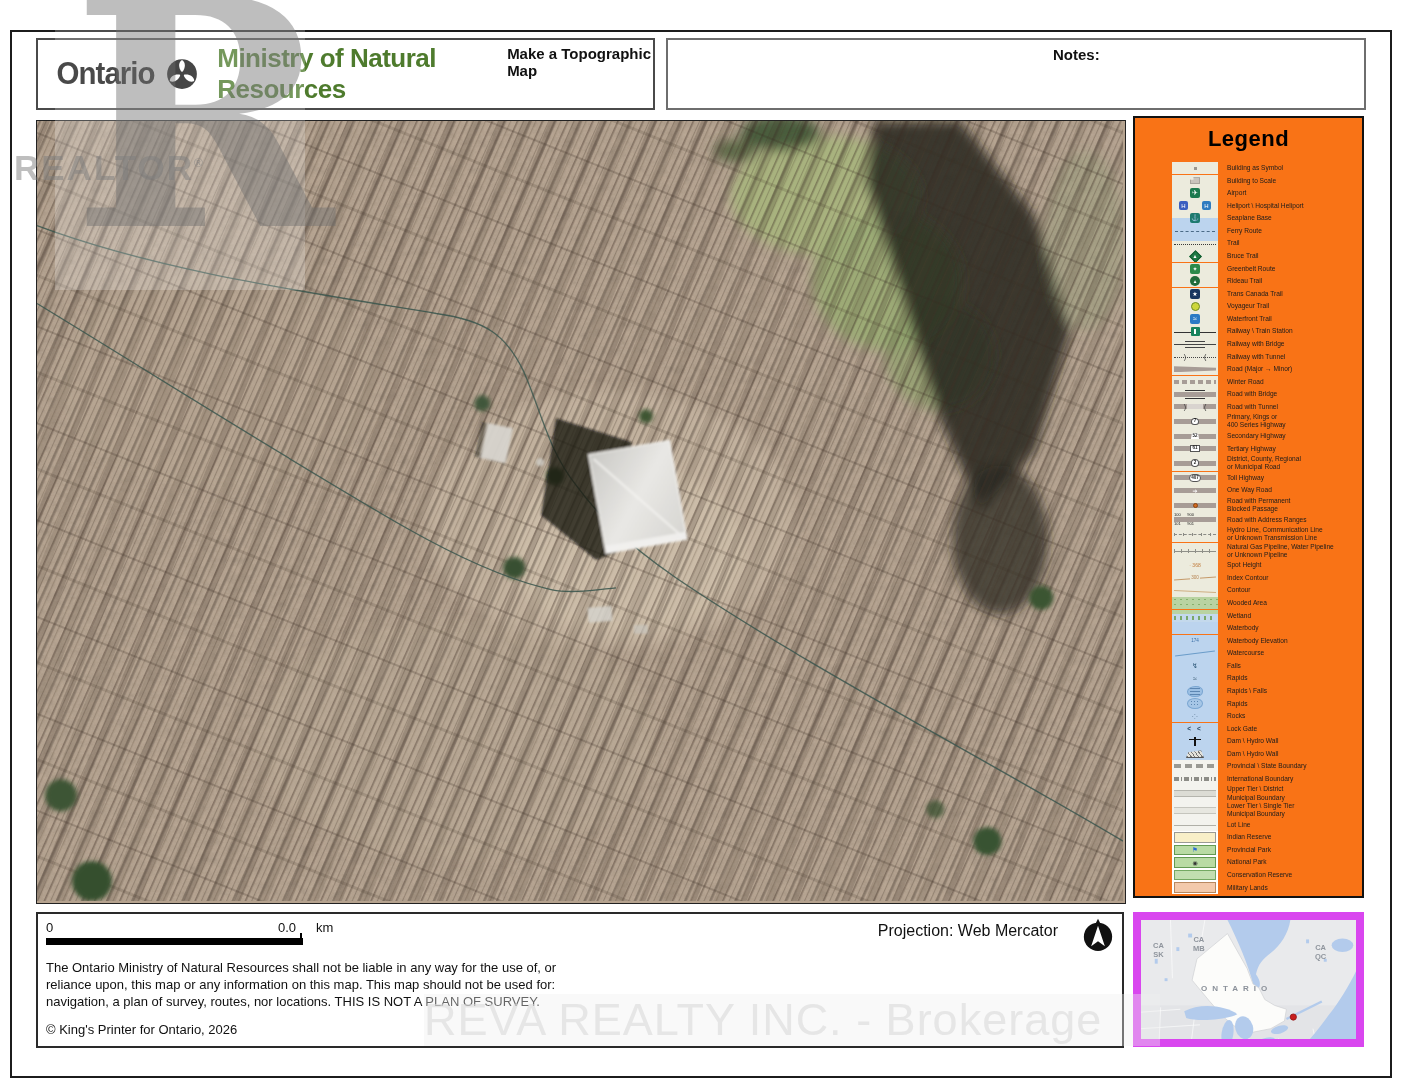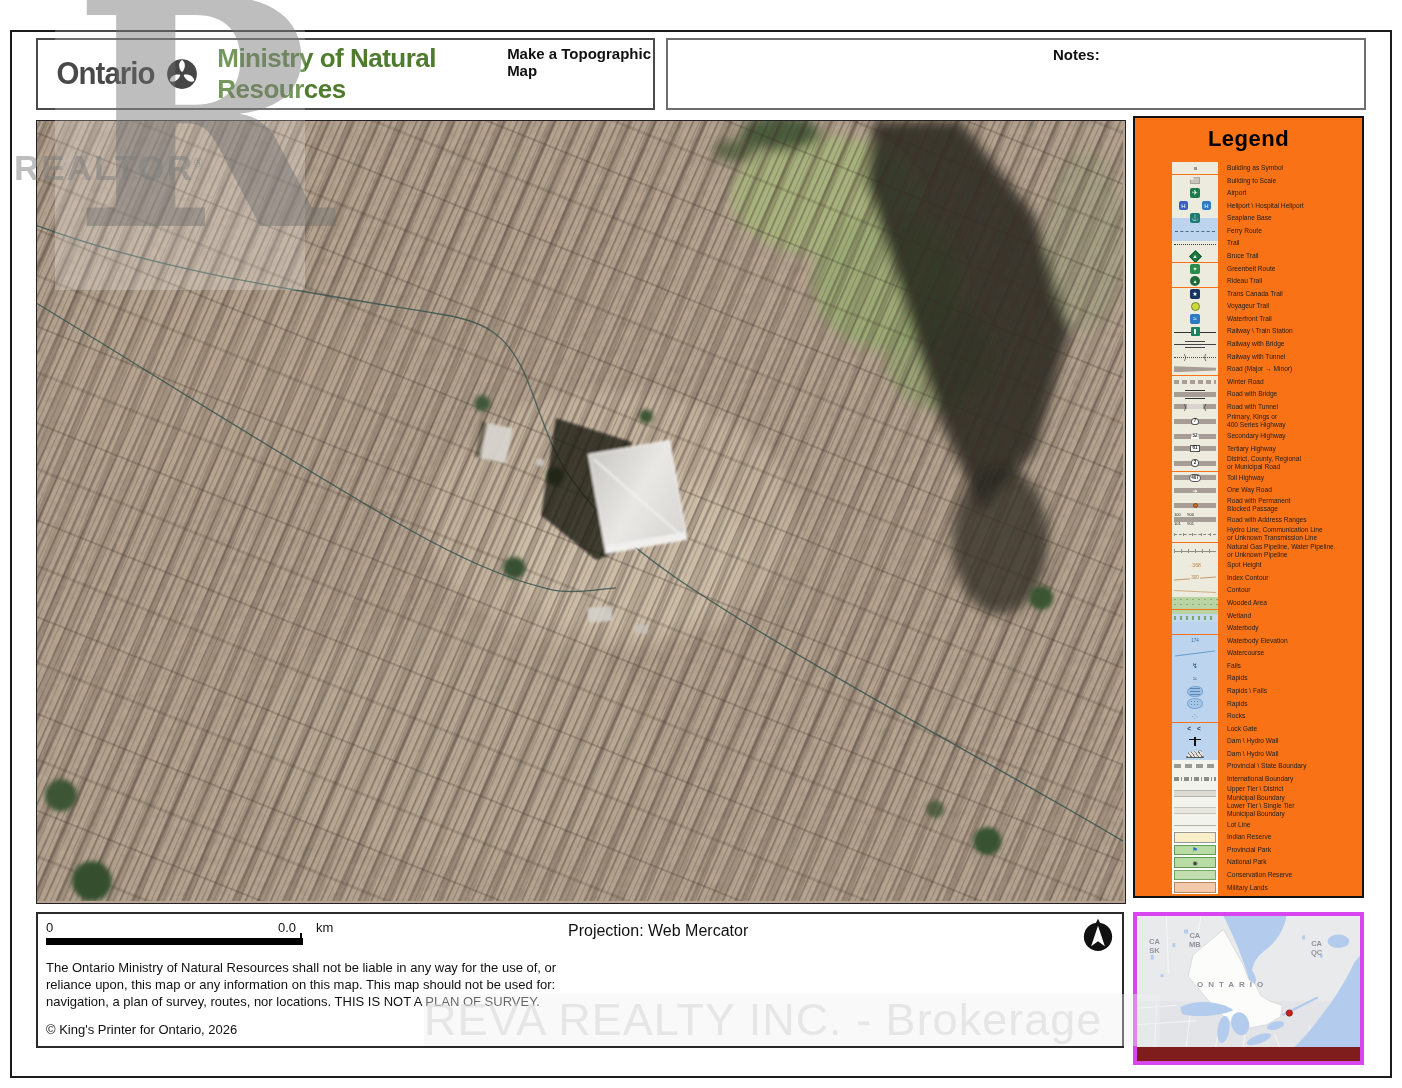--- a/index.html
+++ b/index.html
@@ -156,27 +156,27 @@
 
   
   #footer-box{left:36px;top:912px;width:1088px;height:136px;border:2px solid #2a2a2a;background:#fff;box-sizing:border-box;}
   #scale-zero{position:absolute;left:8px;top:6px;font-size:13px;color:#111;}
   #scale-end{position:absolute;left:240px;top:6px;font-size:13px;color:#111;}
   #scale-unit{position:absolute;left:278px;top:6px;font-size:13px;color:#111;}
   #scale-bar{position:absolute;left:8px;top:24px;width:255px;height:7px;background:#000;border-right:2px solid #000;}
   #scale-bar::after{content:"";position:absolute;right:-1px;top:-5px;width:2px;height:5px;background:#000;}
   #disclaimer-text{position:absolute;left:8px;top:46px;width:540px;font-size:13px;line-height:1.3;color:#111;white-space:pre-line;}
   #kings-printer{position:absolute;left:8px;top:108px;font-size:13px;color:#111;}
-  #projection-label{position:absolute;left:530px;top:8px;width:490px;text-align:left;font-size:16px;color:#111;}
+  #projection-label{position:absolute;left:530px;top:8px;width:490px;text-align:right;font-size:16px;color:#111;}
   #north-compass{position:absolute;right:6px;top:4px;width:36px;height:36px;}
   #imagery-notices{position:absolute;left:532px;top:46px;width:560px;font-size:13px;line-height:1.3;color:#111;white-space:pre-line;}
   #parcel-copyright{position:absolute;left:532px;top:94px;width:560px;font-size:13px;line-height:1.3;color:#111;white-space:pre-line;}
 
   
-  #inset-box{left:1133px;top:912px;width:231px;height:153px;border:4px solid #d946ef;background:#7f1d1d;box-sizing:border-box;overflow:hidden;}
+  #inset-box{left:1133px;top:912px;width:231px;height:135px;border:8px solid #d946ef;background:#7f1d1d;box-sizing:border-box;overflow:hidden;}
   .inset-label{position:absolute;font-size:7.5px;font-weight:bold;color:#8f959d;line-height:1.15;white-space:pre-line;text-align:center;}
   #inset-label-sk{left:12px;top:22px;}
   #inset-label-mb{left:52px;top:16px;}
   #inset-label-qc{left:174px;top:24px;}
   #inset-label-ontario{left:60px;top:64px;font-size:8px;letter-spacing:5px;color:#8a9099;}
 
   
   #wm-r-box{left:55px;top:0px;width:250px;height:290px;background:rgba(255,255,255,.22);z-index:40;pointer-events:none;}
   #wm-r{left:72px;top:-58px;font-family:"DejaVu Serif",serif;font-weight:bold;font-size:315px;line-height:1.1;
     color:rgba(110,110,110,.45);z-index:41;pointer-events:none;}

